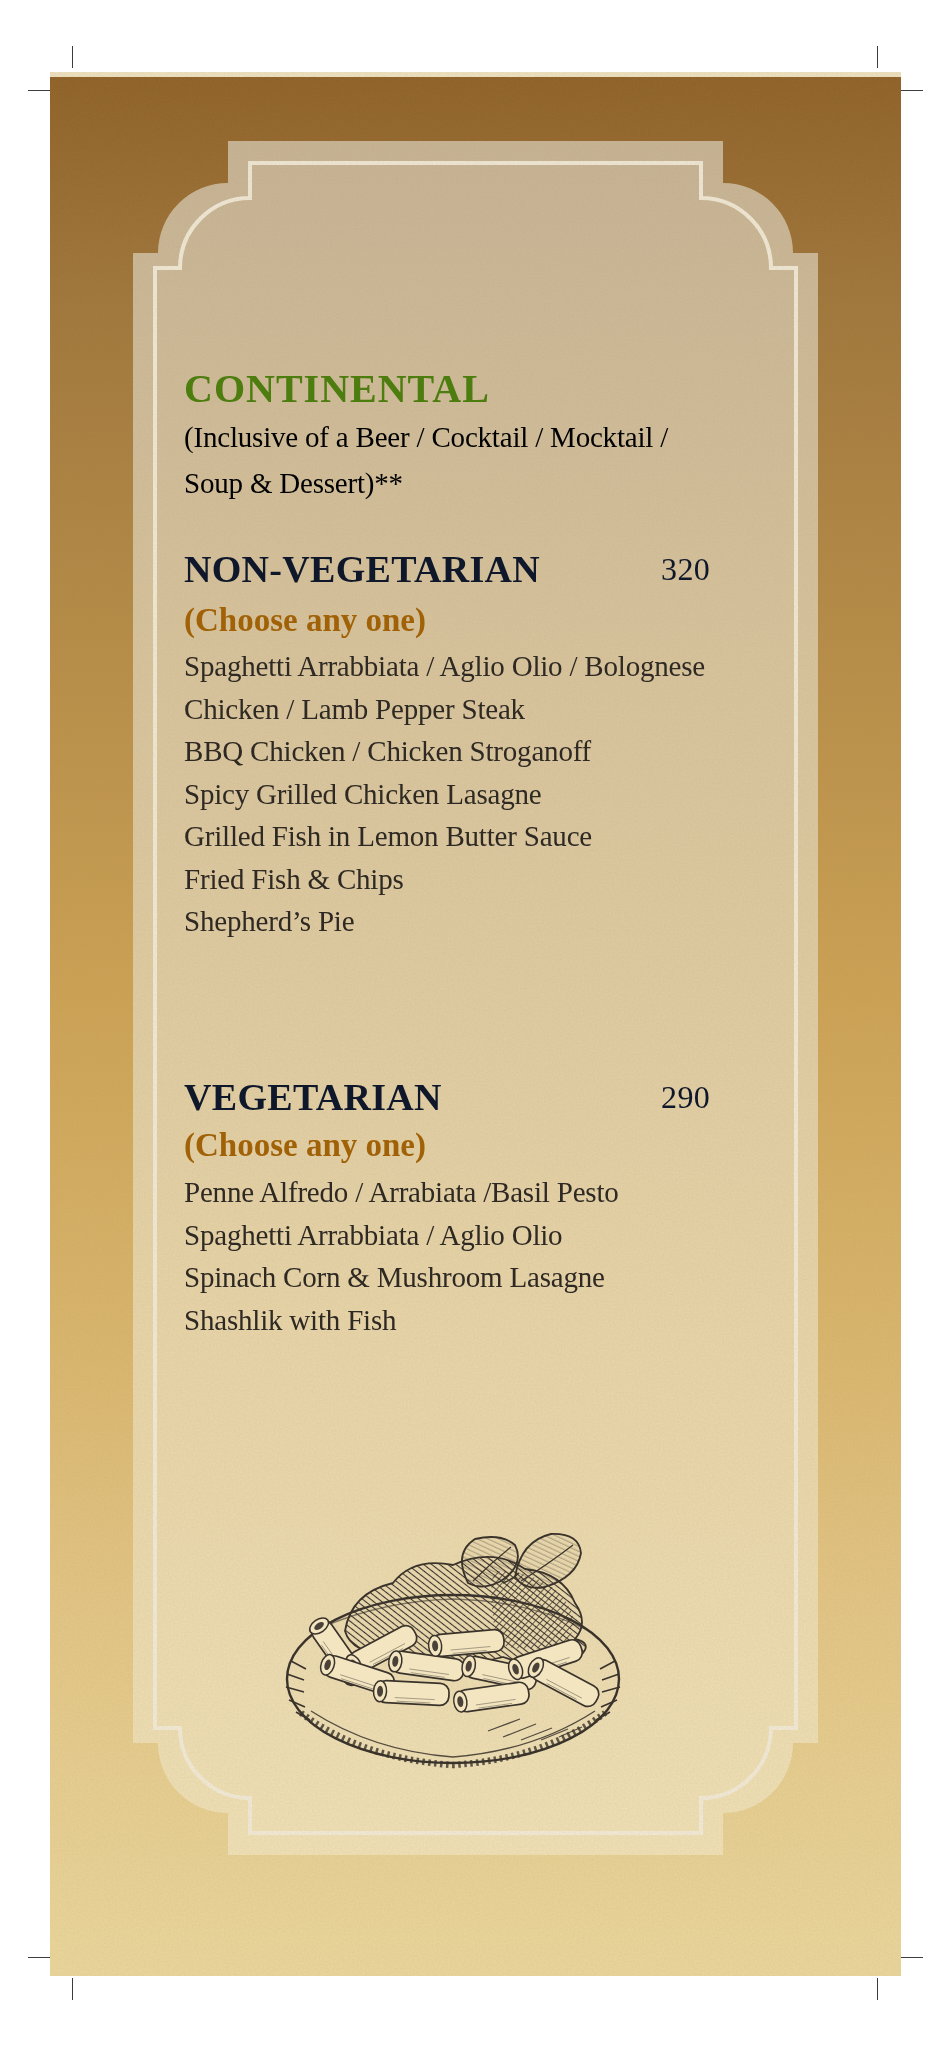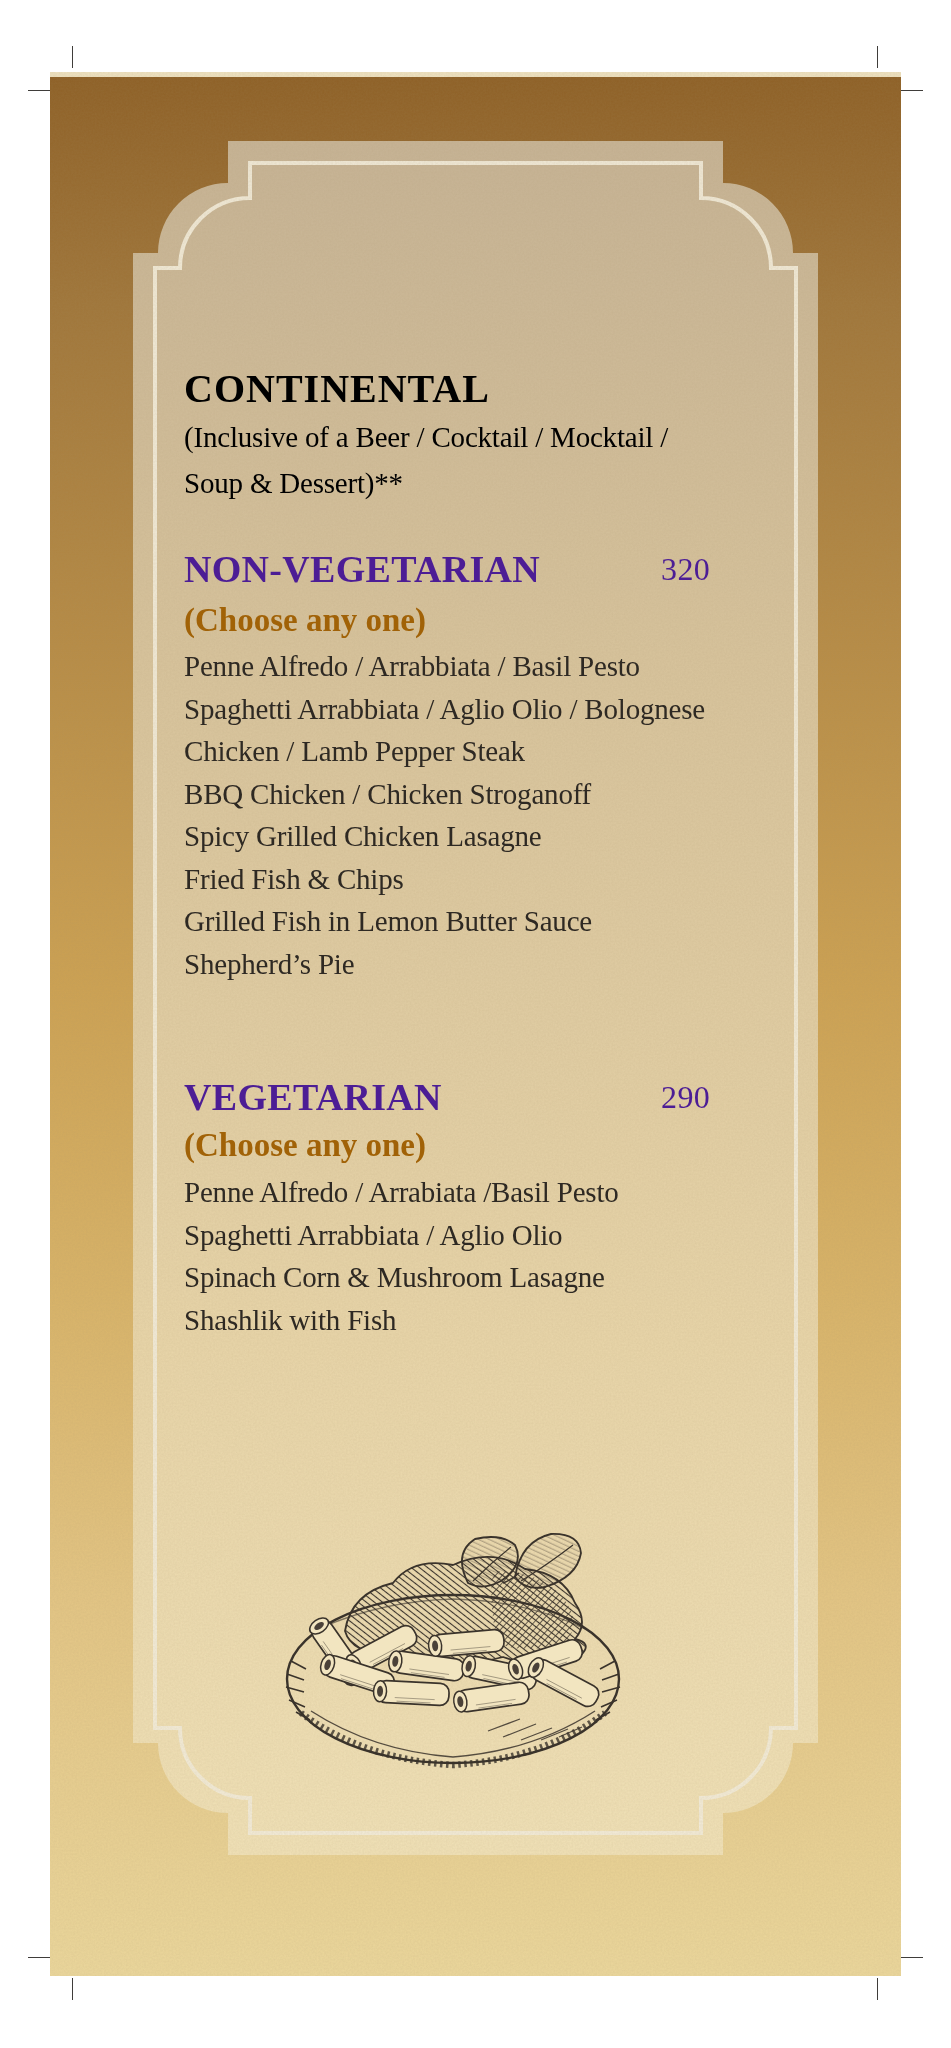--- a/index.html
+++ b/index.html
@@ -23,26 +23,26 @@
       #d9b469 64%, #e4c685 80%, #ecd89d 100%);
     border-top:5px solid #efe3c2;
     box-sizing:border-box;
   }
   svg.frame{position:absolute;left:50px;top:72px;display:block;}
 
   
   .txt{position:absolute;left:184px;white-space:nowrap;}
   .title{
     top:367px;font-size:40px;line-height:44px;font-weight:bold;
-    color:#000000;letter-spacing:1px;
+    color:#4d7c0f;letter-spacing:1px;
   }
   .subtitle{top:414px;font-size:29px;line-height:46px;color:#000000;letter-spacing:-0.2px;}
   .sec-head{
     display:flex;justify-content:space-between;align-items:center;
-    width:526px;font-size:38px;line-height:42px;font-weight:bold;color:#4c1d95;
+    width:526px;font-size:38px;line-height:42px;font-weight:bold;color:#0f172a;
     letter-spacing:0.3px;
   }
   .sec-head .price{font-size:32px;font-weight:normal;}
   .head-nonveg{top:548px;}
   .head-veg{top:1076px;}
   .note{font-size:33px;line-height:38px;font-weight:bold;color:#a16207;}
   .note-nonveg{top:601px;}
   .note-veg{top:1126px;}
   .items{font-size:29px;line-height:42.5px;color:#2e2923;letter-spacing:-0.2px;}
   .items-nonveg{top:645px;}
@@ -90,27 +90,26 @@
     <div>(Inclusive of a Beer / Cocktail / Mocktail /</div>
     <div>Soup &amp; Dessert)**</div>
   </div>
 
   <div class="txt sec-head head-nonveg">
     <span>NON-VEGETARIAN</span>
     <span class="price">320</span>
   </div>
   <div class="txt note note-nonveg">(Choose any one)</div>
   <div class="txt items items-nonveg">
-    <div>Penne Alfredo / Arrabbiata / Basil Pesto</div>
     <div>Spaghetti Arrabbiata / Aglio Olio / Bolognese</div>
     <div>Chicken / Lamb Pepper Steak</div>
     <div>BBQ Chicken / Chicken Stroganoff</div>
     <div>Spicy Grilled Chicken Lasagne</div>
+    <div>Grilled Fish in Lemon Butter Sauce</div>
     <div>Fried Fish &amp; Chips</div>
-    <div>Grilled Fish in Lemon Butter Sauce</div>
     <div>Shepherd’s Pie</div>
   </div>
 
   <div class="txt sec-head head-veg">
     <span>VEGETARIAN</span>
     <span class="price">290</span>
   </div>
   <div class="txt note note-veg">(Choose any one)</div>
   <div class="txt items items-veg">
     <div>Penne Alfredo / Arrabiata /Basil Pesto</div>

